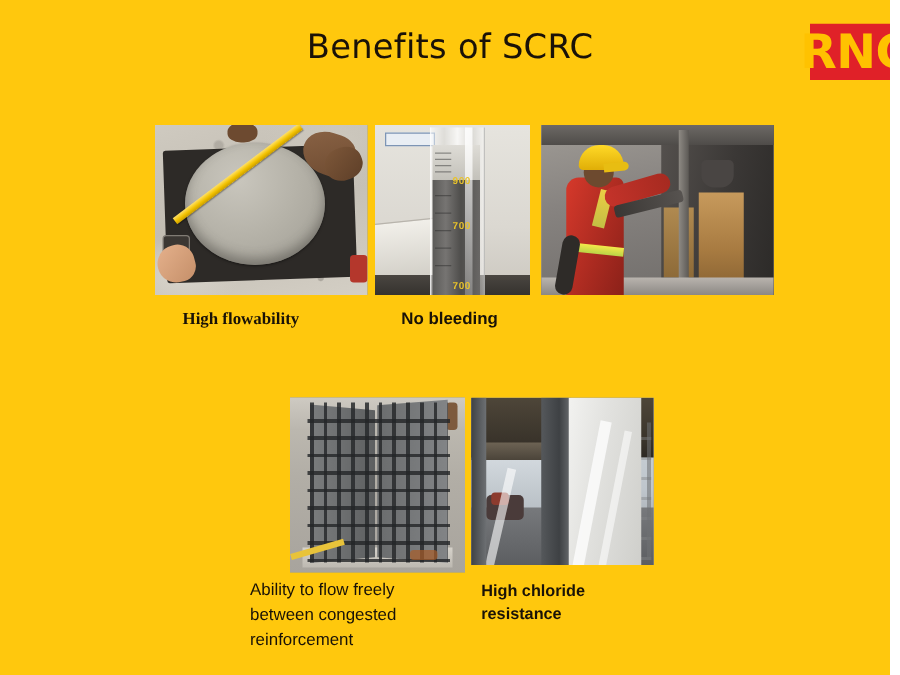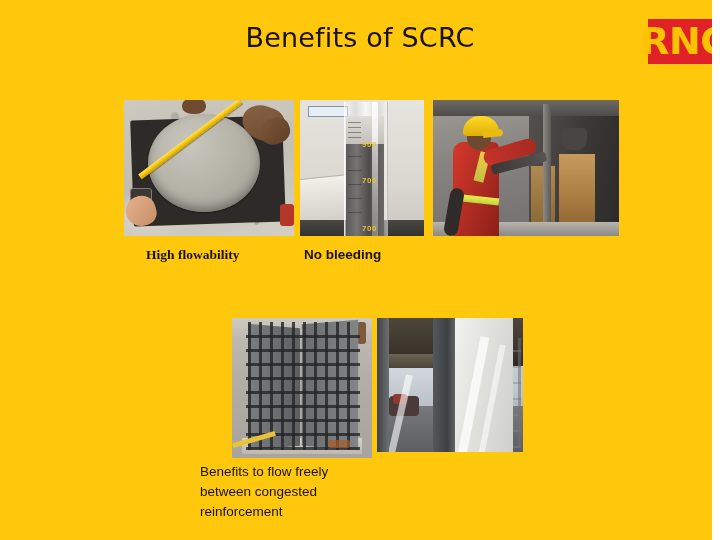--- a/index.html
+++ b/index.html
@@ -401,21 +401,21 @@
     position: absolute;
     color: #191207;
     font-family: "Liberation Sans", sans-serif;
     font-size: 13.5px;
     line-height: 18px;
     white-space: pre-line;
   }
   .caption.bold { font-weight: 700; }
 
   #cap-flow   { left: 146px; top: 246px; font-family: Liberation Serif, serif; }
-  #cap-bleed  { left: 304px; top: 246px; }
+  #cap-bleed  { left: 321px; top: 246px; }
   #cap-ease   { left: 427px; top: 247px; font-size: 13.5px; line-height: 18.5px; }
   #cap-rebar  { left: 200px; top: 462px; font-size: 13.5px; line-height: 20px; }
   #cap-chlor  { left: 385px; top: 464px; font-size: 13px; line-height: 18px; }
 </style>
 </head>
 <body>
 
 <div id="slide" style="background: rgb(255, 200, 13);">
 
   <div id="slide-title">Benefits of SCRC</div>
@@ -516,17 +516,19 @@
       <div class="layer col-light"></div>
       <div class="layer sunbeam"></div>
       <div class="layer sunbeam2"></div>
       <div class="layer sunbeam3"></div>
       <div class="layer frame-wall"></div>
     </div>
   </div>
 
   <div class="caption bold" id="cap-flow">High flowability</div>
   <div class="caption bold" id="cap-bleed">No bleeding</div>
-  <div class="caption" id="cap-rebar">Benefits to flow freely
+  <div class="caption" id="cap-rebar">Ability to flow freely
 between congested
 reinforcement</div>
+  <div class="caption bold" id="cap-chlor">High chloride
+resistance</div>
 
 </div>
 
 </body></html>

